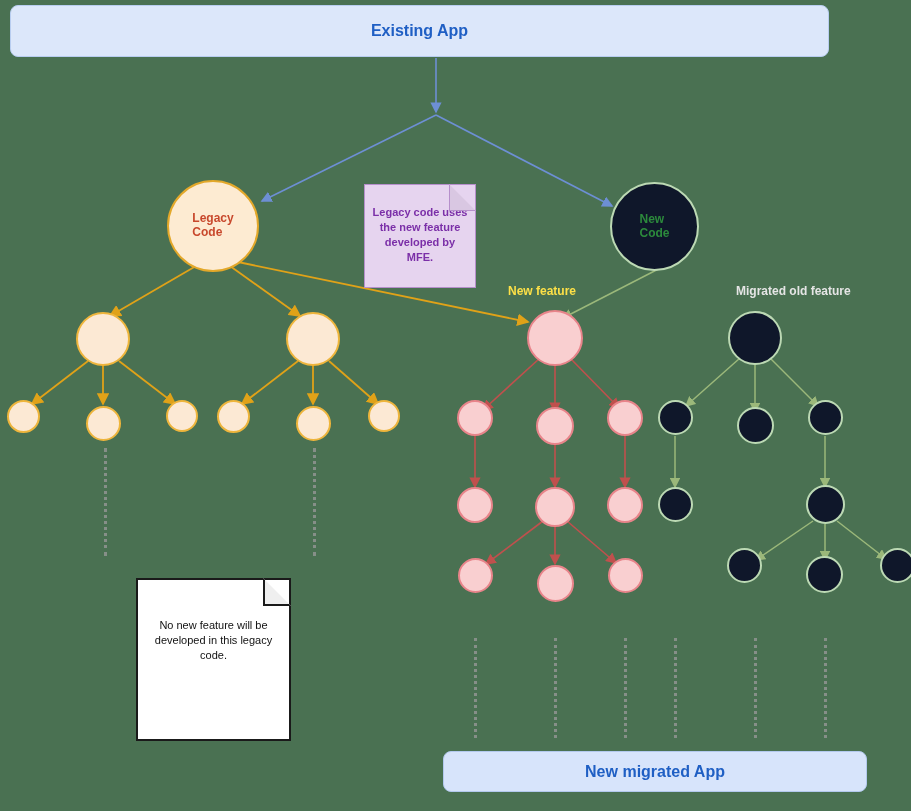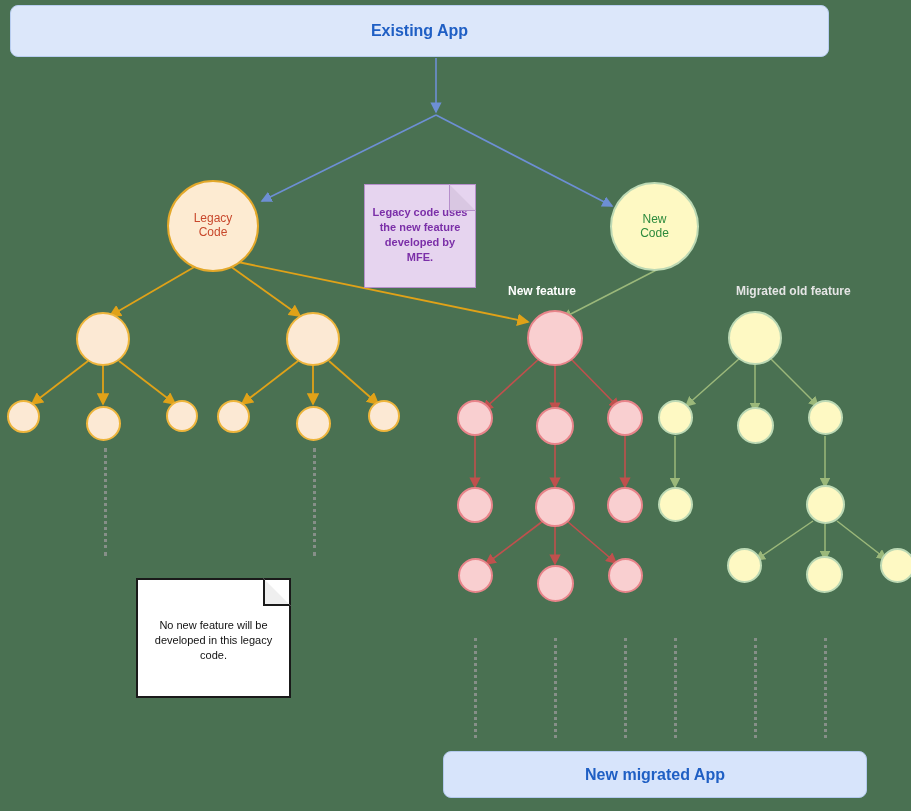--- a/index.html
+++ b/index.html
@@ -23,68 +23,68 @@
     left:10px;top:5px;width:819px;height:52px;
     background:#dce7fa;border:1px solid #b8cdf0;
     color:#1f5fc4;font-size:16px;
   }
   .band-legacy{
     left:5px;top:751px;width:421px;height:55px;
     background:#f7f6f4;border:1px solid #dcdad6;
     color:#232323;font-size:16px;
   }
   .band-new{
-    left:443px;top:751px;width:424px;height:47px;
+    left:443px;top:751px;width:424px;height:41px;
     background:#d7e4fb;border:1px solid #b3c9ee;
     color:#1f5fc4;font-size:16px;
   }
 
   .circle{
     position:absolute;border-radius:50%;box-sizing:border-box;
     display:flex;align-items:center;justify-content:center;
-    text-align:center;line-height:1.15;font-weight:normal;
+    text-align:left;line-height:1.15;font-weight:bold;
   }
   .c-orange{background:#fdebd2;border:2px solid #e3a82a;}
   .c-orange-lite{background:#fce9d4;border:2px solid #eeb53c;}
   .c-red{background:#f9cfd0;border:2px solid #e8848a;}
-  .c-green{background:#fef9c3;border:2px solid #bcd9b4;}
+  .c-green{background:#0f172a;border:2px solid #bcd9b4;}
   .lbl-legacy{color:#c8482c;font-size:12px;}
   .lbl-new{color:#2c8a3c;font-size:12px;}
 
   .note{
     position:absolute;box-sizing:border-box;
     font-size:11px;line-height:1.35;text-align:center;
   }
   .note-purple{
     left:364px;top:184px;width:112px;height:104px;
     background:#e6d4ef;border:1px solid #b68fcb;
     color:#7b2fa8;font-weight:bold;
     padding:20px 6px 6px 6px;
   }
   .note-purple .fold{
     position:absolute;right:-1px;top:-1px;width:26px;height:26px;
     background:#d9c7e2;border-left:1px solid #b68fcb;border-bottom:1px solid #b68fcb;
     clip-path:polygon(0 0,100% 100%,0 100%);
   }
   .note-white{
-    left:136px;top:578px;width:155px;height:120px;
+    left:136px;top:578px;width:155px;height:163px;
     background:#ffffff;border:2px solid #1a1a1a;
     color:#111;font-size:11px;
     padding:38px 10px 10px 10px;
   }
   .note-white .fold{
     position:absolute;right:-2px;top:-2px;width:26px;height:26px;
     background:#efefef;border-left:2px solid #1a1a1a;border-bottom:2px solid #1a1a1a;
     clip-path:polygon(0 0,100% 100%,0 100%);
   }
 
   .edge-label{
     position:absolute;font-weight:bold;font-size:12px;white-space:nowrap;
   }
-  .el-red{color:#ffffff;}
+  .el-red{color:#fde047;}
   .el-green{color:#e5e5e5;}
 
   .dots{position:absolute;width:3px;border-left:3px dotted #9a9a9a;opacity:.75;}
 </style>
 </head>
 <body>
 
 <div id="stage">
 
   <svg id="edges" viewBox="0 0 911 811">

